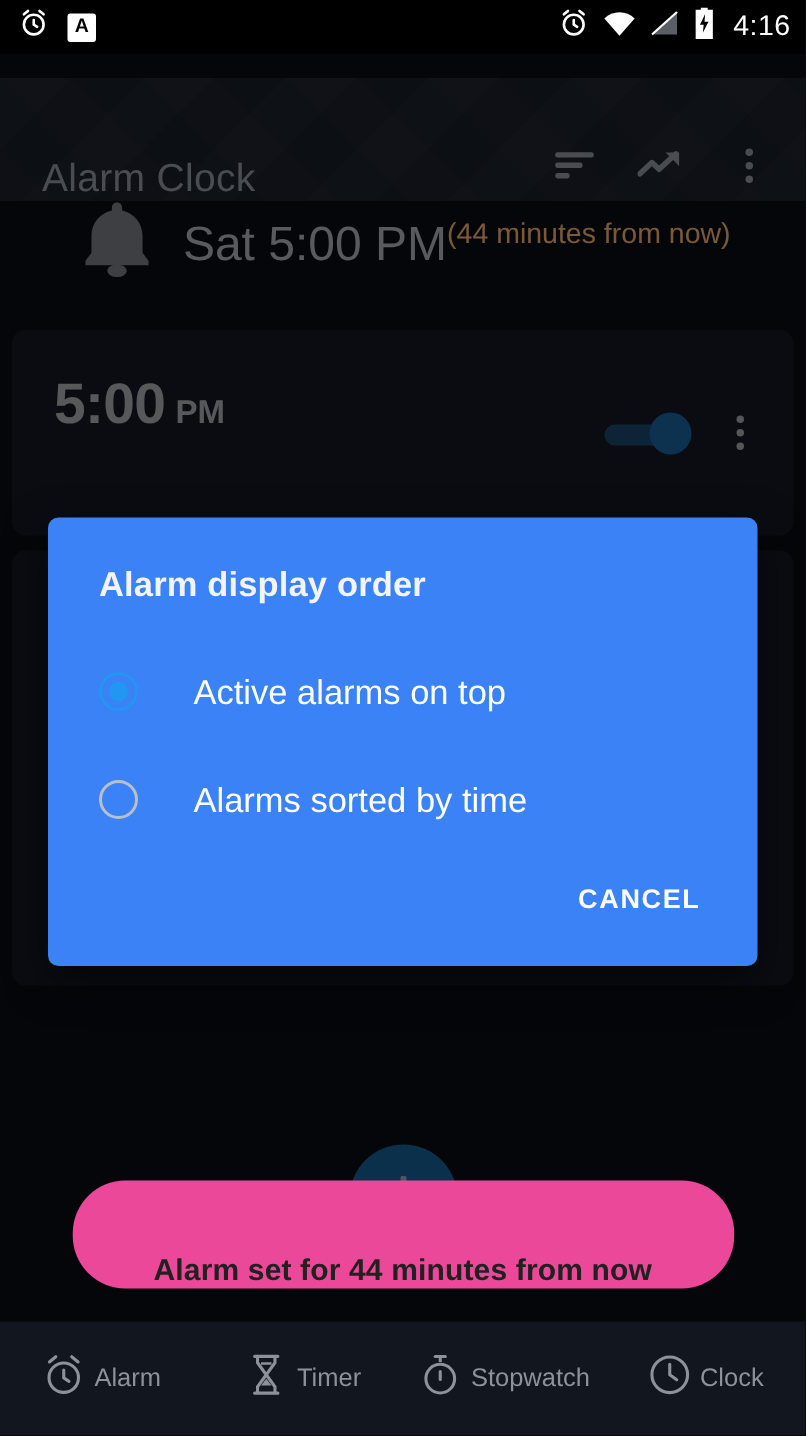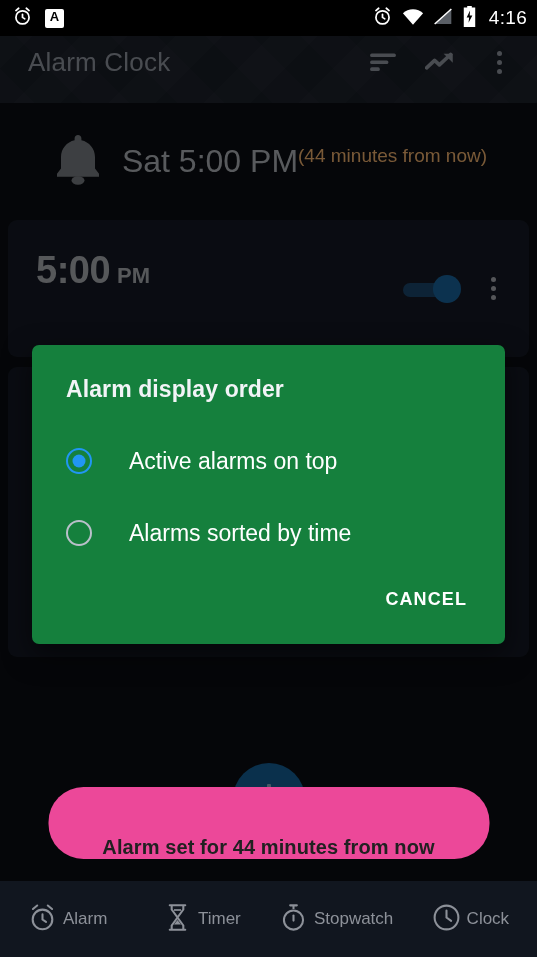--- a/index.html
+++ b/index.html
@@ -49,29 +49,29 @@
     font-size: 13px;
     font-weight: bold;
     line-height: 15px;
     text-align: center;
     font-family: "Liberation Sans", sans-serif;
   }
 
   
   #toolbar {
     position: absolute;
-    top: 21px; left: 0;
+    top: 52px; left: 0;
     width: 537px; height: 82px;
     background:
       linear-gradient(135deg, rgba(255,255,255,0.018) 25%, transparent 25%, transparent 50%, rgba(255,255,255,0.018) 50%, rgba(255,255,255,0.018) 75%, transparent 75%),
       linear-gradient(45deg, rgba(255,255,255,0.015) 25%, transparent 25%, transparent 50%, rgba(255,255,255,0.015) 50%, rgba(255,255,255,0.015) 75%, transparent 75%),
       #1b2029;
     background-size: 95px 95px, 95px 95px, auto;
     display: flex;
-    align-items: center;
+    align-items: flex-end;
     padding: 0 14px 0 28px;
     z-index: 10;
   }
   #app-title {
     color: #9aa0aa;
     font-size: 26px;
     font-weight: 400;
     letter-spacing: 0.2px;
   }
   .tb-actions { margin-left: auto; display: flex; align-items: center; gap: 10px; }
@@ -218,21 +218,21 @@
     position: absolute;
     top: 36px; left: 0;
     width: 537px; height: 921px;
     background: rgba(0,0,0,0.52);
     z-index: 30;
   }
   #dialog {
     position: absolute;
     left: 32px; top: 345px;
     width: 473px;
-    background: #15803d;
+    background: #3b82f6;
     border-radius: 7px;
     z-index: 40;
     box-shadow: 0 10px 28px rgba(0,0,0,0.55);
     padding-bottom: 8px;
   }
   #dialog-title {
     color: #f2f4f7;
     font-size: 23px;
     font-weight: bold;
     padding: 31px 34px 0 34px;

